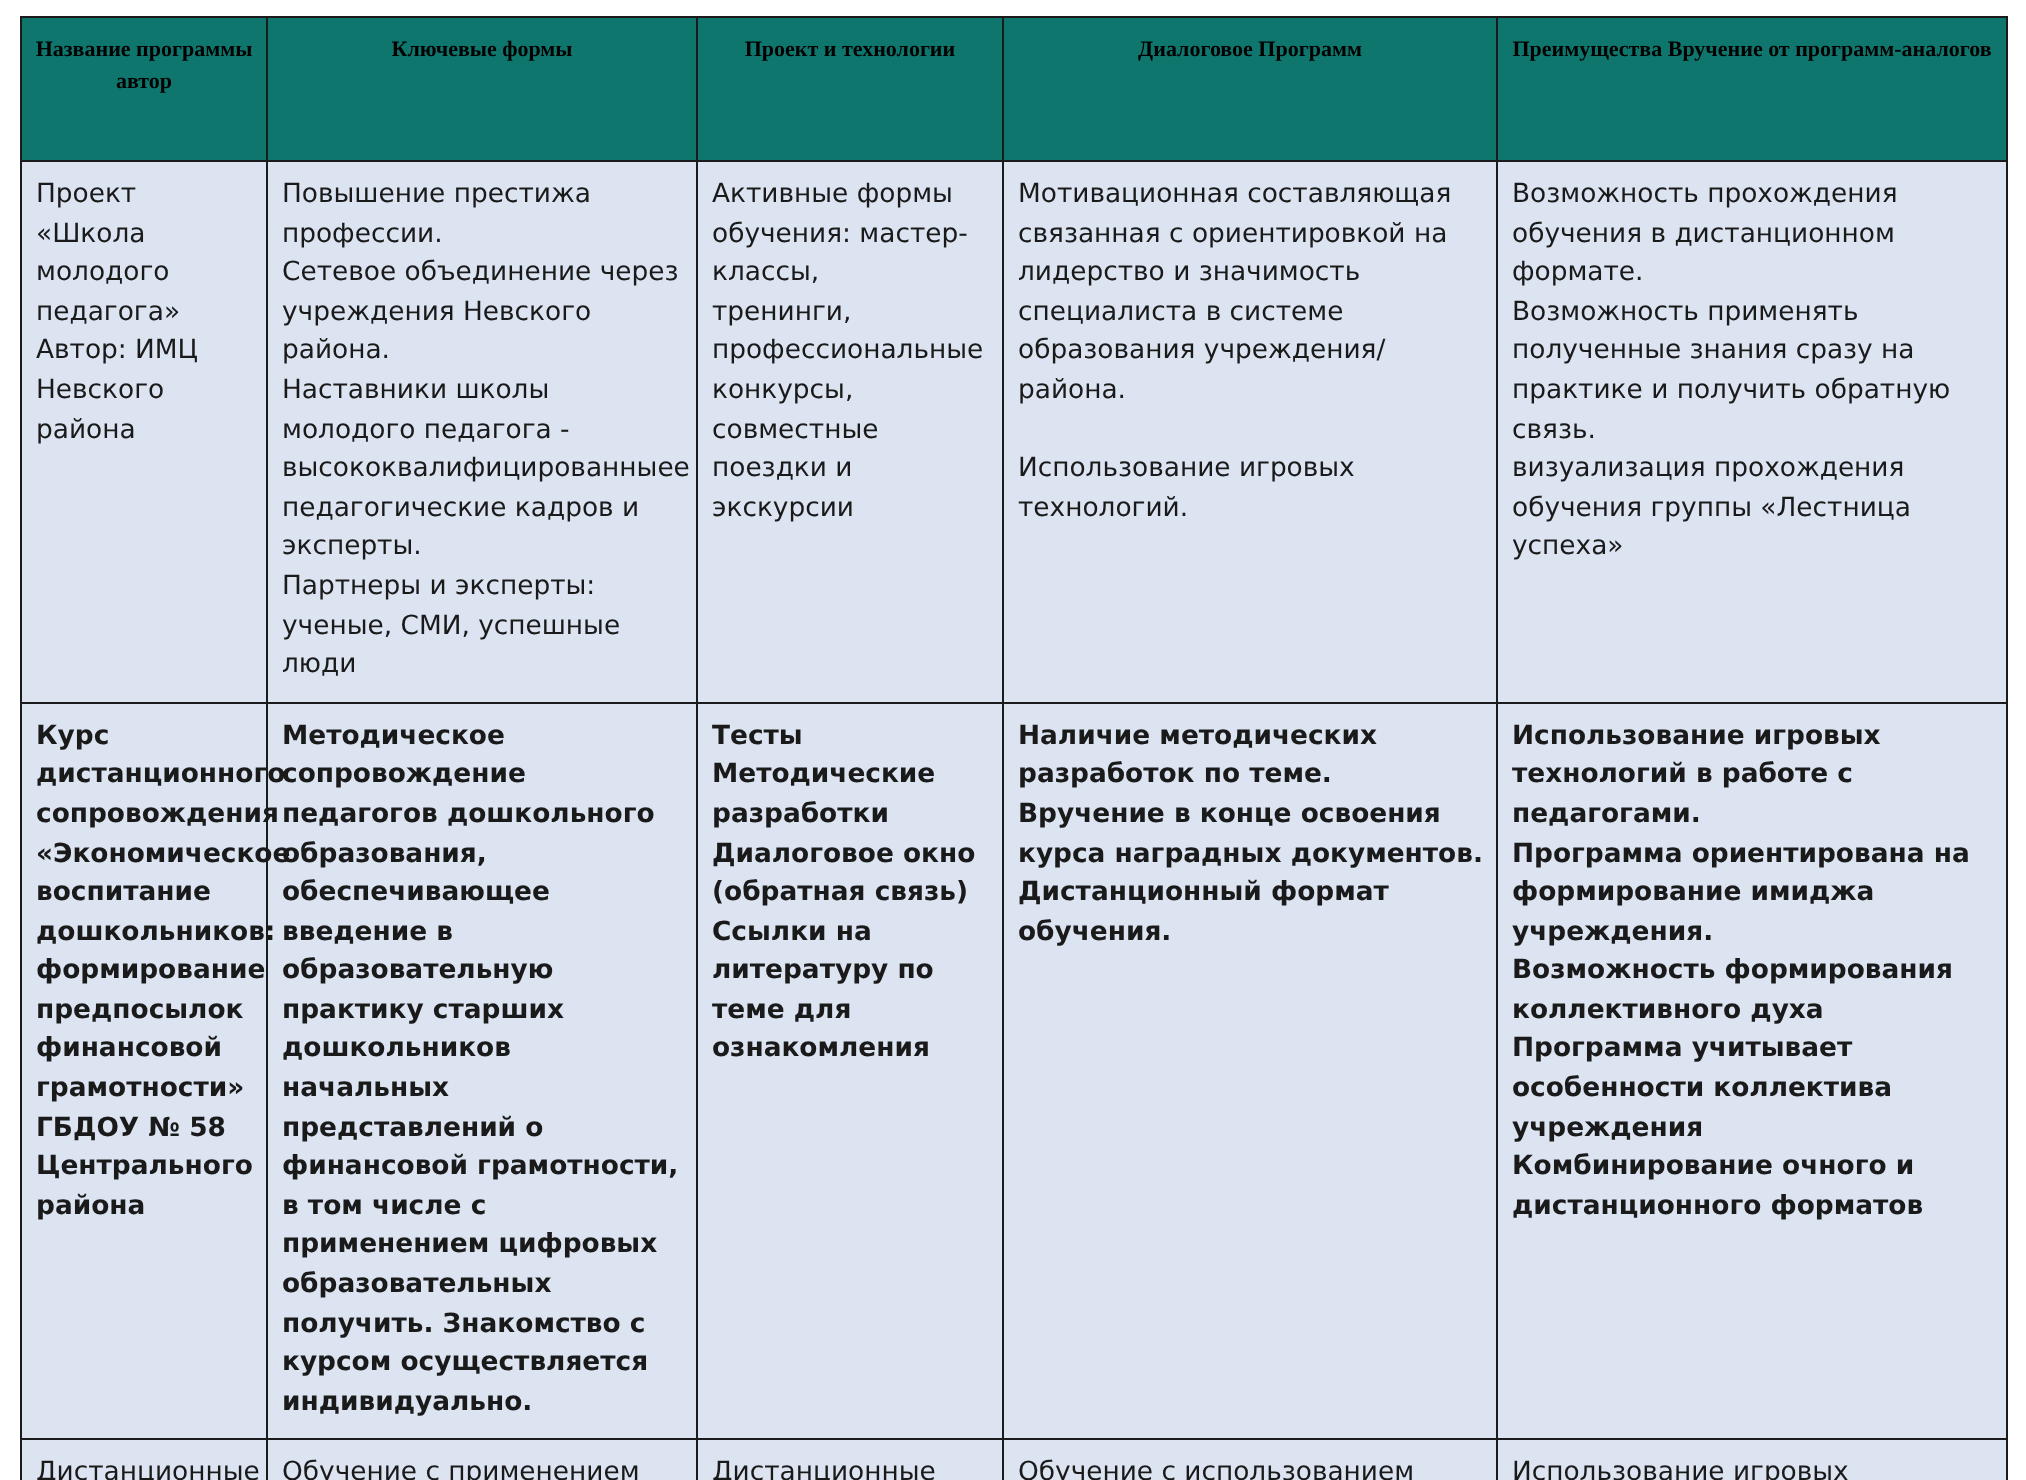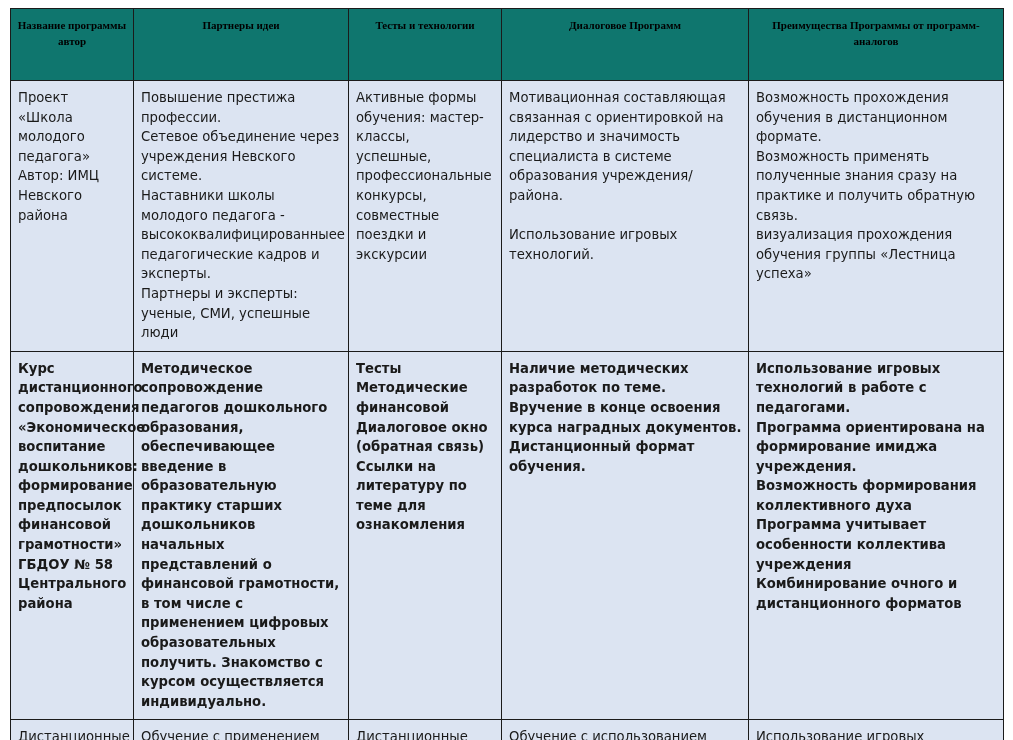--- a/index.html
+++ b/index.html
@@ -69,50 +69,50 @@
     <colgroup>
       <col class="c0">
         <col class="c1">
         <col class="c2">
         <col class="c3">
         <col class="c4">
     </colgroup>
     <thead>
       <tr>
         <th>Название программы автор</th>
-        <th>Партнеры идеи</th>
-        <th>Тесты и технологии</th>
+        <th>Ключевые формы</th>
+        <th>Проект и технологии</th>
         <th>Диалоговое Программ</th>
-        <th>Преимущества Программы от программ-аналогов</th>
+        <th>Преимущества Вручение от программ-аналогов</th>
       </tr>
     </thead>
     <tbody>
       <tr class="row-0">
         <td>Проект «Школа молодого педагога»
 Автор: ИМЦ Невского района</td>
         <td>Повышение престижа профессии.
-Сетевое объединение через учреждения Невского системе.
+Сетевое объединение через учреждения Невского района.
 Наставники школы молодого педагога - высококвалифицированныее педагогические кадров и эксперты.
 Партнеры и эксперты: ученые, СМИ, успешные люди</td>
         <td>Активные формы обучения: мастер-классы,
-успешные, профессиональные конкурсы,
+тренинги, профессиональные конкурсы,
 совместные поездки и экскурсии</td>
         <td>Мотивационная составляющая связанная с ориентировкой на лидерство и значимость специалиста в системе образования учреждения/района.
 
 Использование игровых технологий.</td>
         <td>Возможность прохождения обучения в дистанционном формате.
 Возможность применять полученные знания сразу на практике и получить обратную связь.
 визуализация прохождения обучения группы «Лестница успеха»</td>
       </tr>
       <tr class="row-1">
         <td>Курс дистанционного сопровождения «Экономическое воспитание дошкольников: формирование предпосылок финансовой грамотности»
 ГБДОУ № 58 Центрального района</td>
         <td>Методическое сопровождение педагогов дошкольного образования, обеспечивающее введение в образовательную практику старших дошкольников начальных представлений о финансовой грамотности, в том числе с применением цифровых образовательных получить. Знакомство с курсом осуществляется индивидуально.</td>
         <td>Тесты
-Методические финансовой
+Методические разработки
 Диалоговое окно (обратная связь)
 Ссылки на литературу по теме для ознакомления</td>
         <td>Наличие методических разработок по теме.
 Вручение в конце освоения курса наградных документов.
 Дистанционный формат обучения.</td>
         <td>Использование игровых технологий в работе с педагогами.
 Программа ориентирована на формирование имиджа учреждения.
 Возможность формирования коллективного духа
 Программа учитывает особенности коллектива учреждения
 Комбинирование очного и дистанционного форматов</td>

